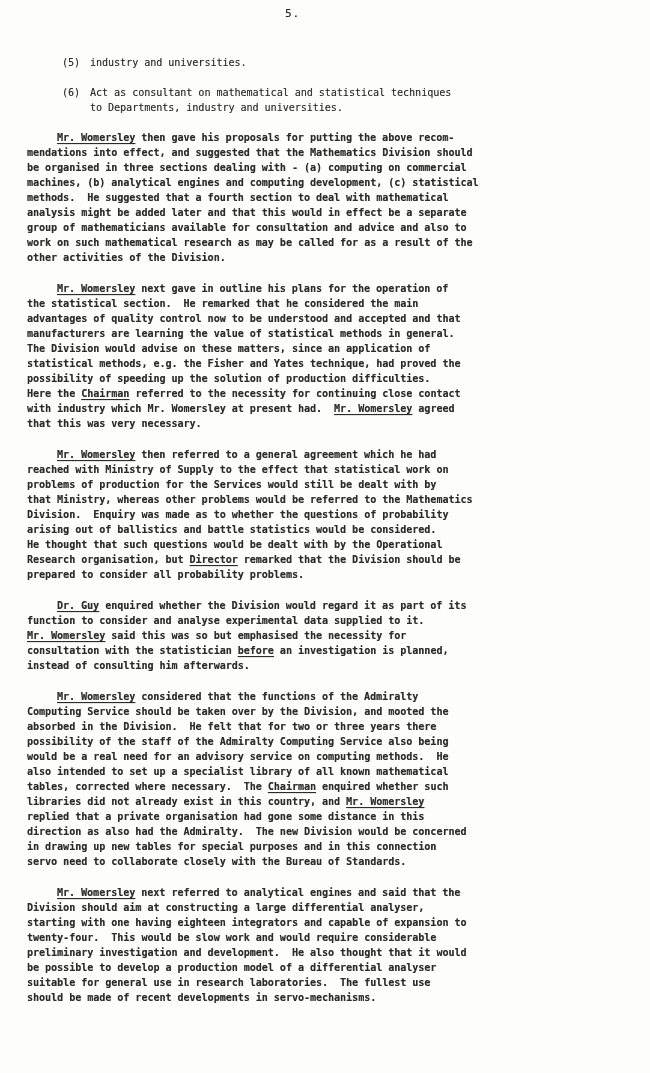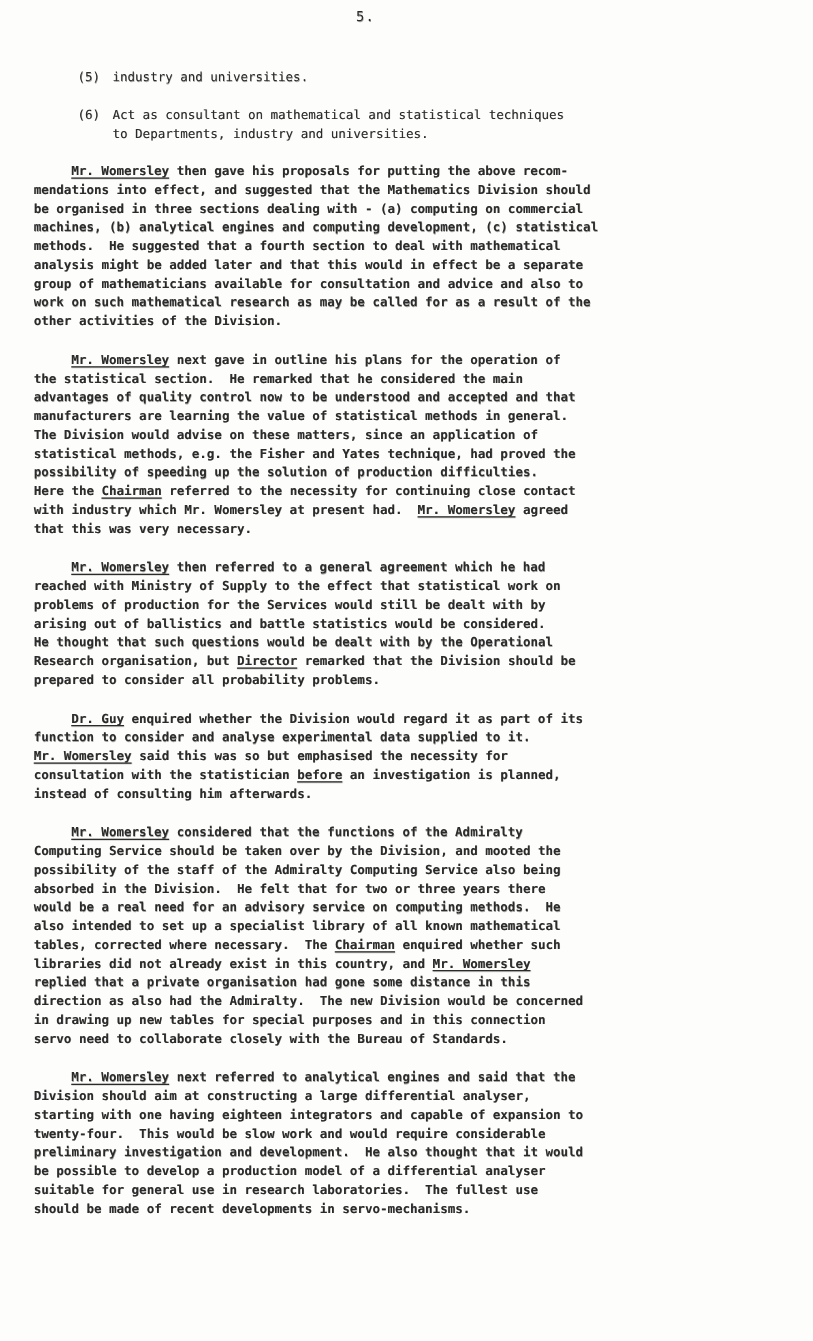--- a/index.html
+++ b/index.html
@@ -93,37 +93,39 @@
           <div class="line"><span>statistical methods, e.g. the Fisher and Yates technique, had proved the</span></div>
           <div class="line"><span>possibility of speeding up the solution of production difficulties.</span></div>
           <div class="line"><span>Here the </span><span class="u">Chairman</span><span> referred to the necessity for continuing close contact</span></div>
           <div class="line"><span>with industry which Mr. Womersley at present had.  </span><span class="u">Mr. Womersley</span><span> agreed</span></div>
           <div class="line"><span>that this was very necessary.</span></div>
         </div>
         <div class="para">
           <div class="line"><span class="u">Mr. Womersley</span><span> then referred to a general agreement which he had</span></div>
           <div class="line"><span>reached with Ministry of Supply to the effect that statistical work on</span></div>
           <div class="line"><span>problems of production for the Services would still be dealt with by</span></div>
+          <div class="line"><span>that Ministry, whereas other problems would be referred to the Mathematics</span></div>
+          <div class="line"><span>Division.  Enquiry was made as to whether the questions of probability</span></div>
           <div class="line"><span>arising out of ballistics and battle statistics would be considered.</span></div>
           <div class="line"><span>He thought that such questions would be dealt with by the Operational</span></div>
           <div class="line"><span>Research organisation, but </span><span class="u">Director</span><span> remarked that the Division should be</span></div>
           <div class="line"><span>prepared to consider all probability problems.</span></div>
         </div>
         <div class="para">
           <div class="line"><span class="u">Dr. Guy</span><span> enquired whether the Division would regard it as part of its</span></div>
           <div class="line"><span>function to consider and analyse experimental data supplied to it.</span></div>
           <div class="line"><span class="u">Mr. Womersley</span><span> said this was so but emphasised the necessity for</span></div>
           <div class="line"><span>consultation with the statistician </span><span class="u">before</span><span> an investigation is planned,</span></div>
           <div class="line"><span>instead of consulting him afterwards.</span></div>
         </div>
         <div class="para">
           <div class="line"><span class="u">Mr. Womersley</span><span> considered that the functions of the Admiralty</span></div>
           <div class="line"><span>Computing Service should be taken over by the Division, and mooted the</span></div>
+          <div class="line"><span>absorbed in the Division.  He felt that for two or three years there</span></div>
           <div class="line"><span>possibility of the staff of the Admiralty Computing Service also being</span></div>
-          <div class="line"><span>absorbed in the Division.  He felt that for two or three years there</span></div>
           <div class="line"><span>would be a real need for an advisory service on computing methods.  He</span></div>
           <div class="line"><span>also intended to set up a specialist library of all known mathematical</span></div>
           <div class="line"><span>tables, corrected where necessary.  The </span><span class="u">Chairman</span><span> enquired whether such</span></div>
           <div class="line"><span>libraries did not already exist in this country, and </span><span class="u">Mr. Womersley</span></div>
           <div class="line"><span>replied that a private organisation had gone some distance in this</span></div>
           <div class="line"><span>direction as also had the Admiralty.  The new Division would be concerned</span></div>
           <div class="line"><span>in drawing up new tables for special purposes and in this connection</span></div>
           <div class="line"><span>servo need to collaborate closely with the Bureau of Standards.</span></div>
         </div>
         <div class="para">

